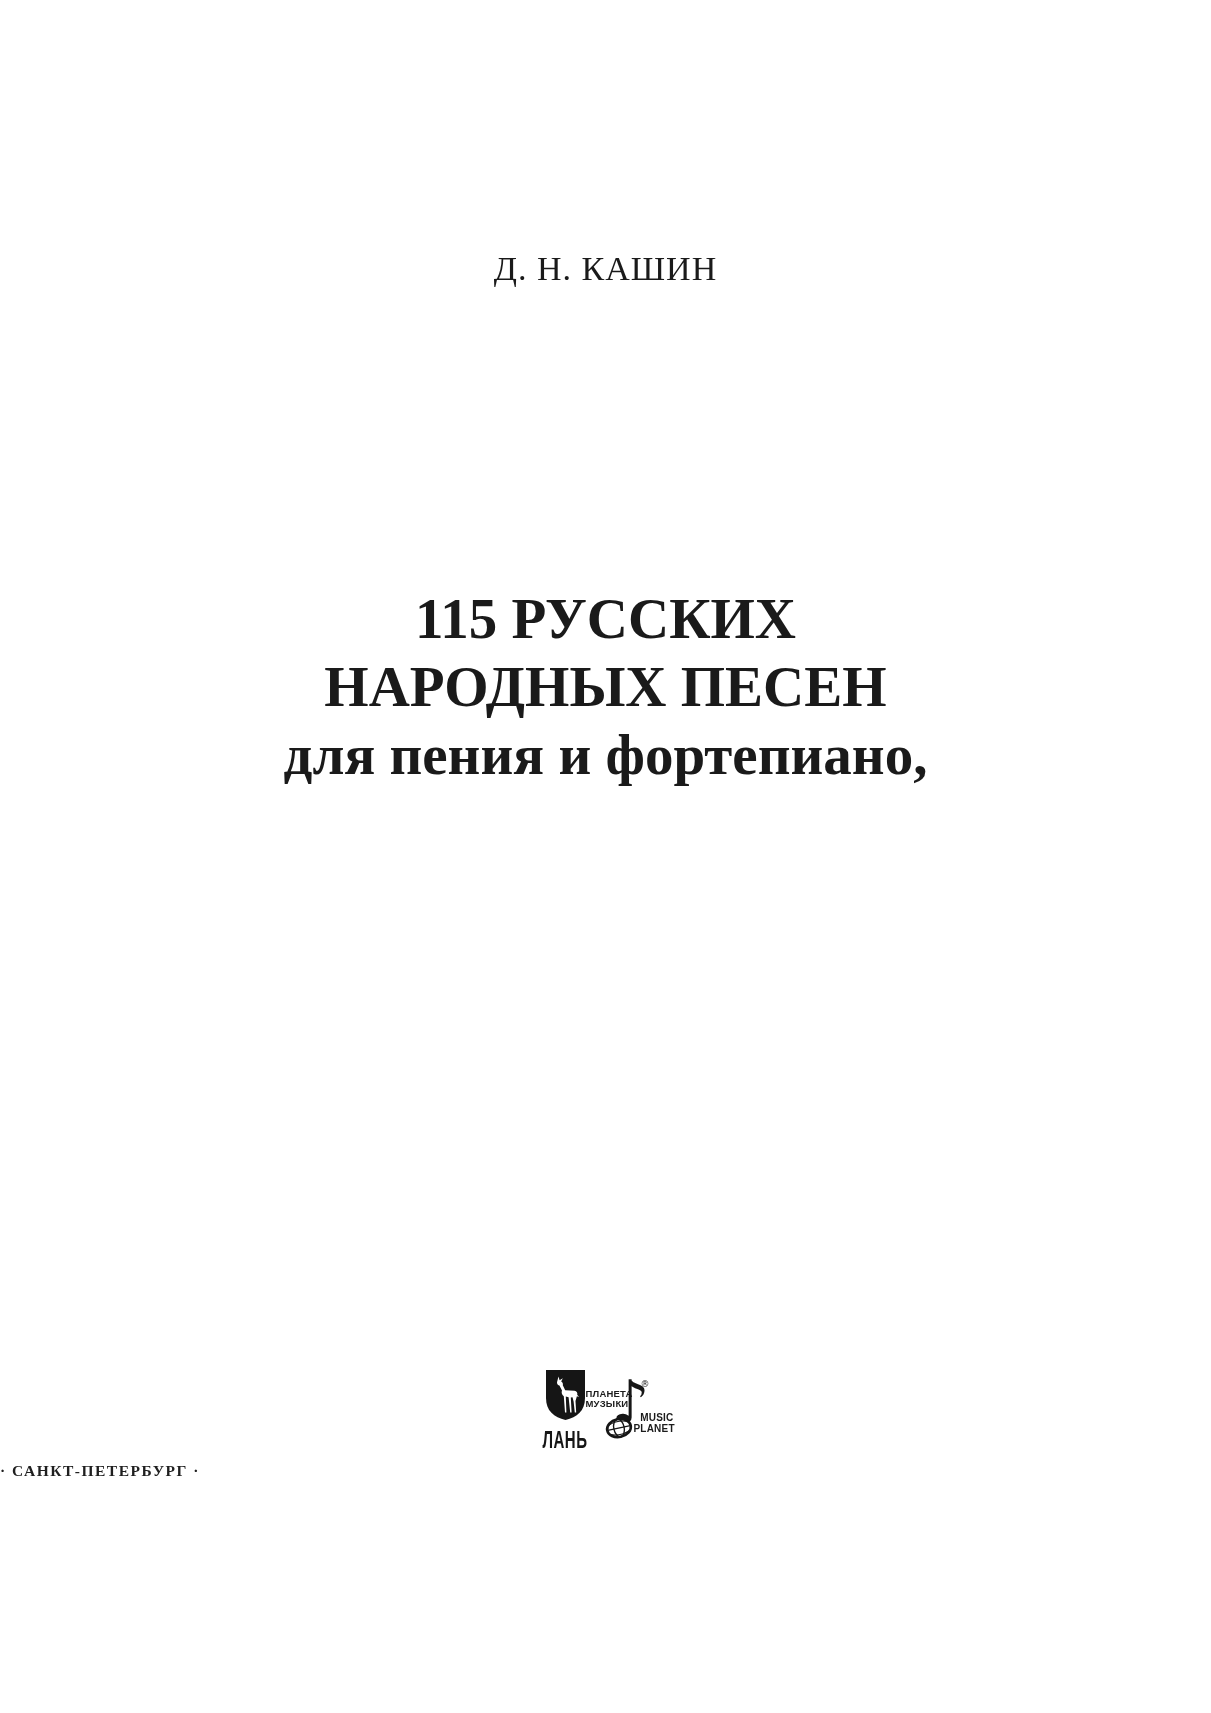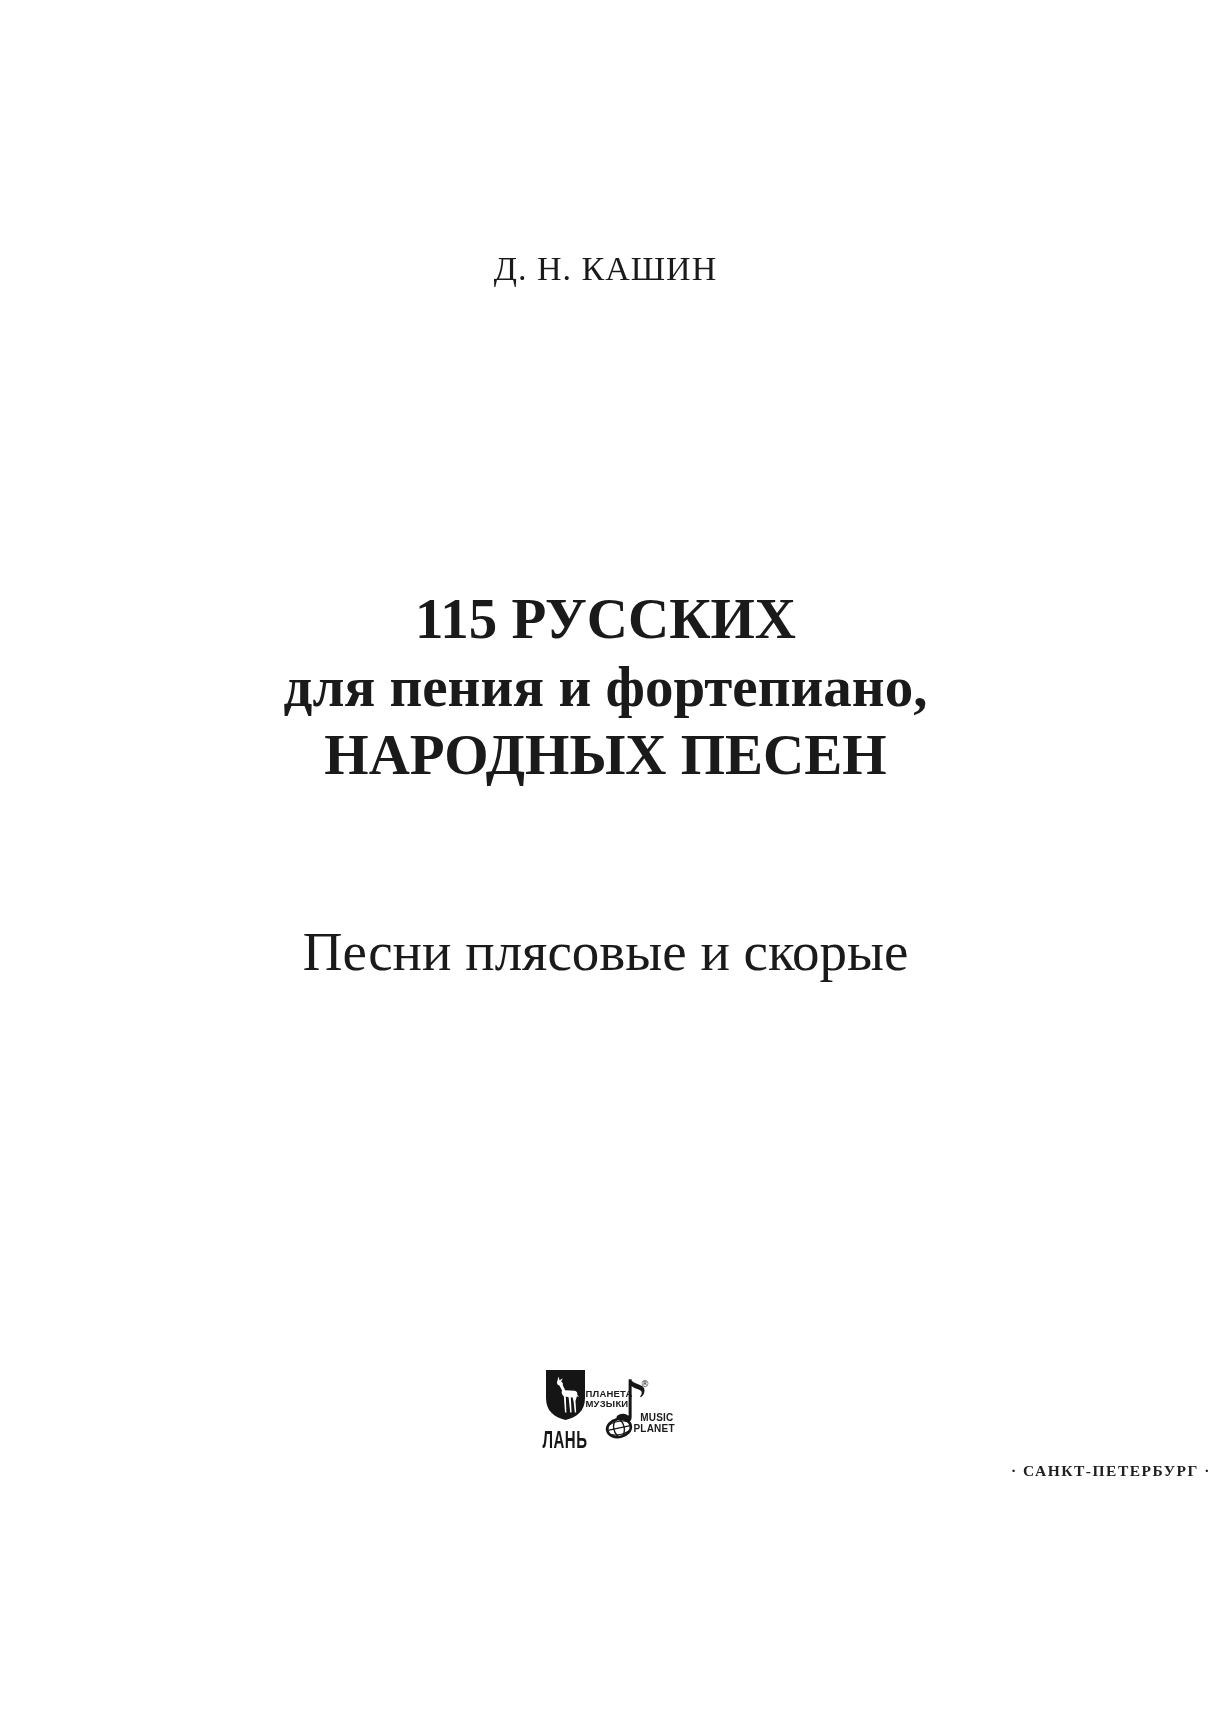--- a/index.html
+++ b/index.html
@@ -64,40 +64,39 @@
   .globe{position:absolute;left:63px;top:48px;width:28px;height:24px;z-index:2;}
   .mp-text{
     position:absolute;left:92px;top:45px;width:40px;
     text-align:right;
     font-family:"Liberation Sans", sans-serif;
     font-weight:700;font-size:10px;line-height:10.5px;
     letter-spacing:0.2px;color:#1b1b1b;z-index:3;
   }
   .cities{
     margin-top:8px;
-    text-align:right;
+    text-align:left;
     font-family:"Liberation Serif", serif;
     font-weight:700;font-size:15.5px;line-height:17.5px;
     letter-spacing:1.5px;color:#1f1f1f;
   }
 </style>
 </head>
 <body>
 
 <div class="page">
 
   <div class="author">Д. Н. КАШИН</div>
 
   <div class="title-block">
     <div>115 РУССКИХ</div>
+    <div>НАРОДНЫХ ПЕСЕН</div>
     <div>для пения и фортепиано,</div>
-    <div>НАРОДНЫХ ПЕСЕН</div>
   </div>
 
-  <div class="subtitle">Песни плясовые и скорые</div>
 
 
   <div class="publisher">
 
     <div class="logo-cluster">
 
       <span class="lan-shield">
         <svg viewBox="0 0 39 50" width="39" height="50">
           <path d="M0 0 H39 V28 C39 41 31 47 19.5 50 C8 47 0 41 0 28 Z" fill="#151515"></path>
           <path fill="#ffffff" d="

